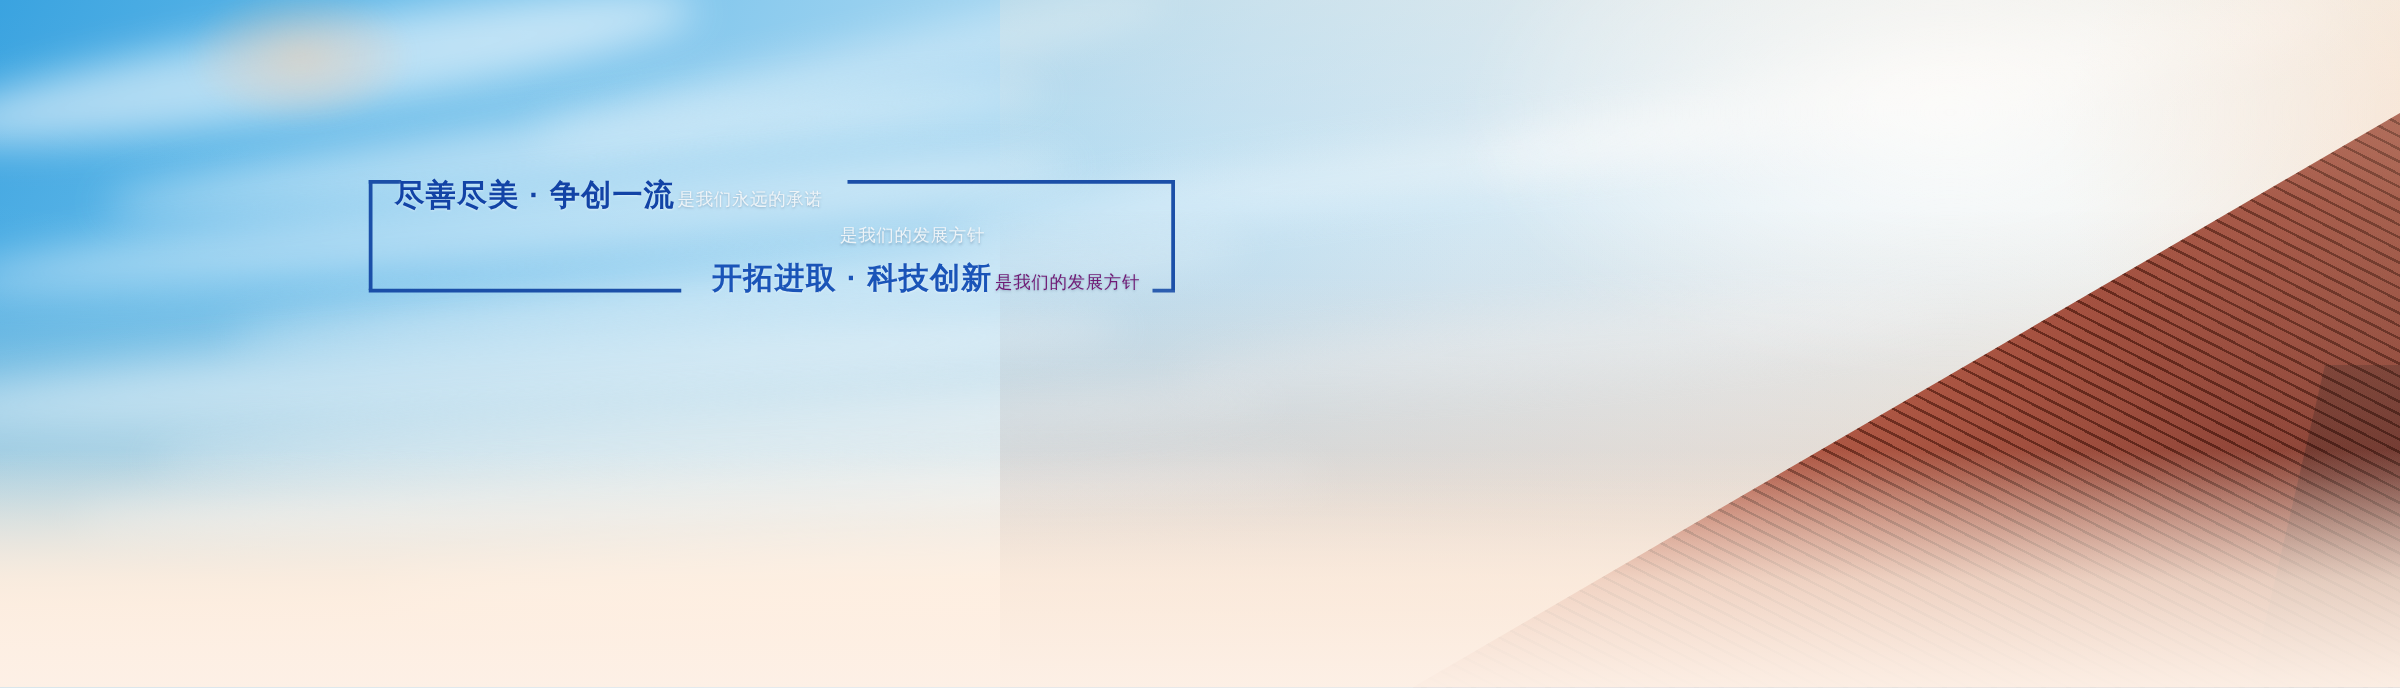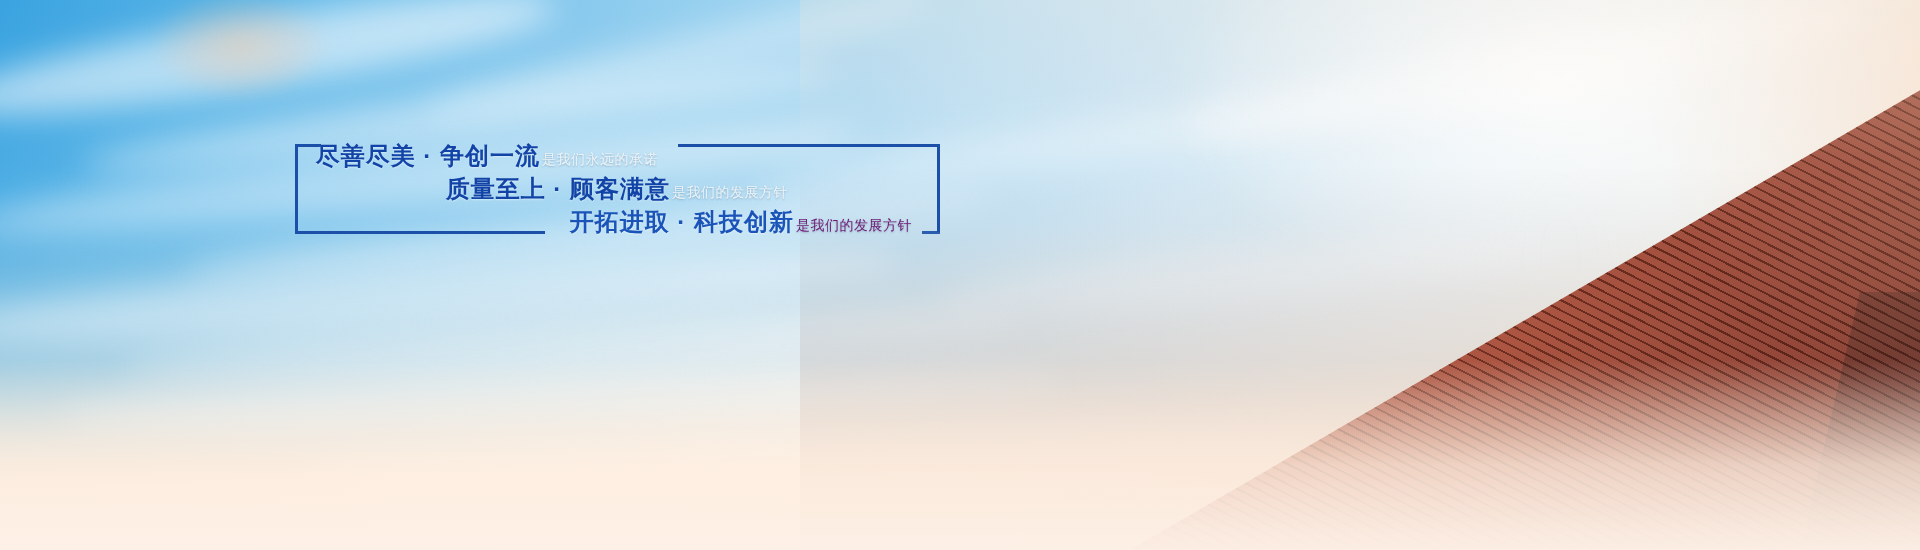--- a/index.html
+++ b/index.html
@@ -206,21 +206,20 @@
     </div>
 
     <div class="lines">
 
       <div class="line l1">
         <span class="big">尽善尽美 · 争创一流</span>
         <span class="small">是我们永远的承诺</span>
       </div>
 
       <div class="line l2">
-        <span class="big">质量至上 · 顾客满意</span>
         <span class="small">是我们的发展方针</span>
       </div>
 
       <div class="line l3">
         <span class="big">开拓进取 · 科技创新</span>
         <span class="small">是我们的发展方针</span>
       </div>
 
     </div>
   </div>

